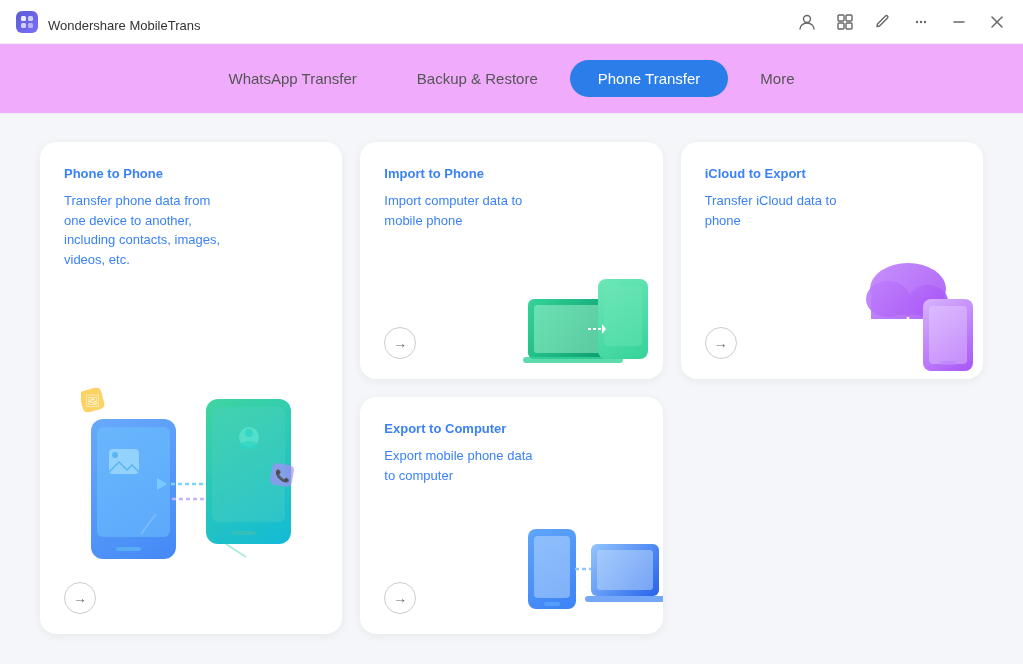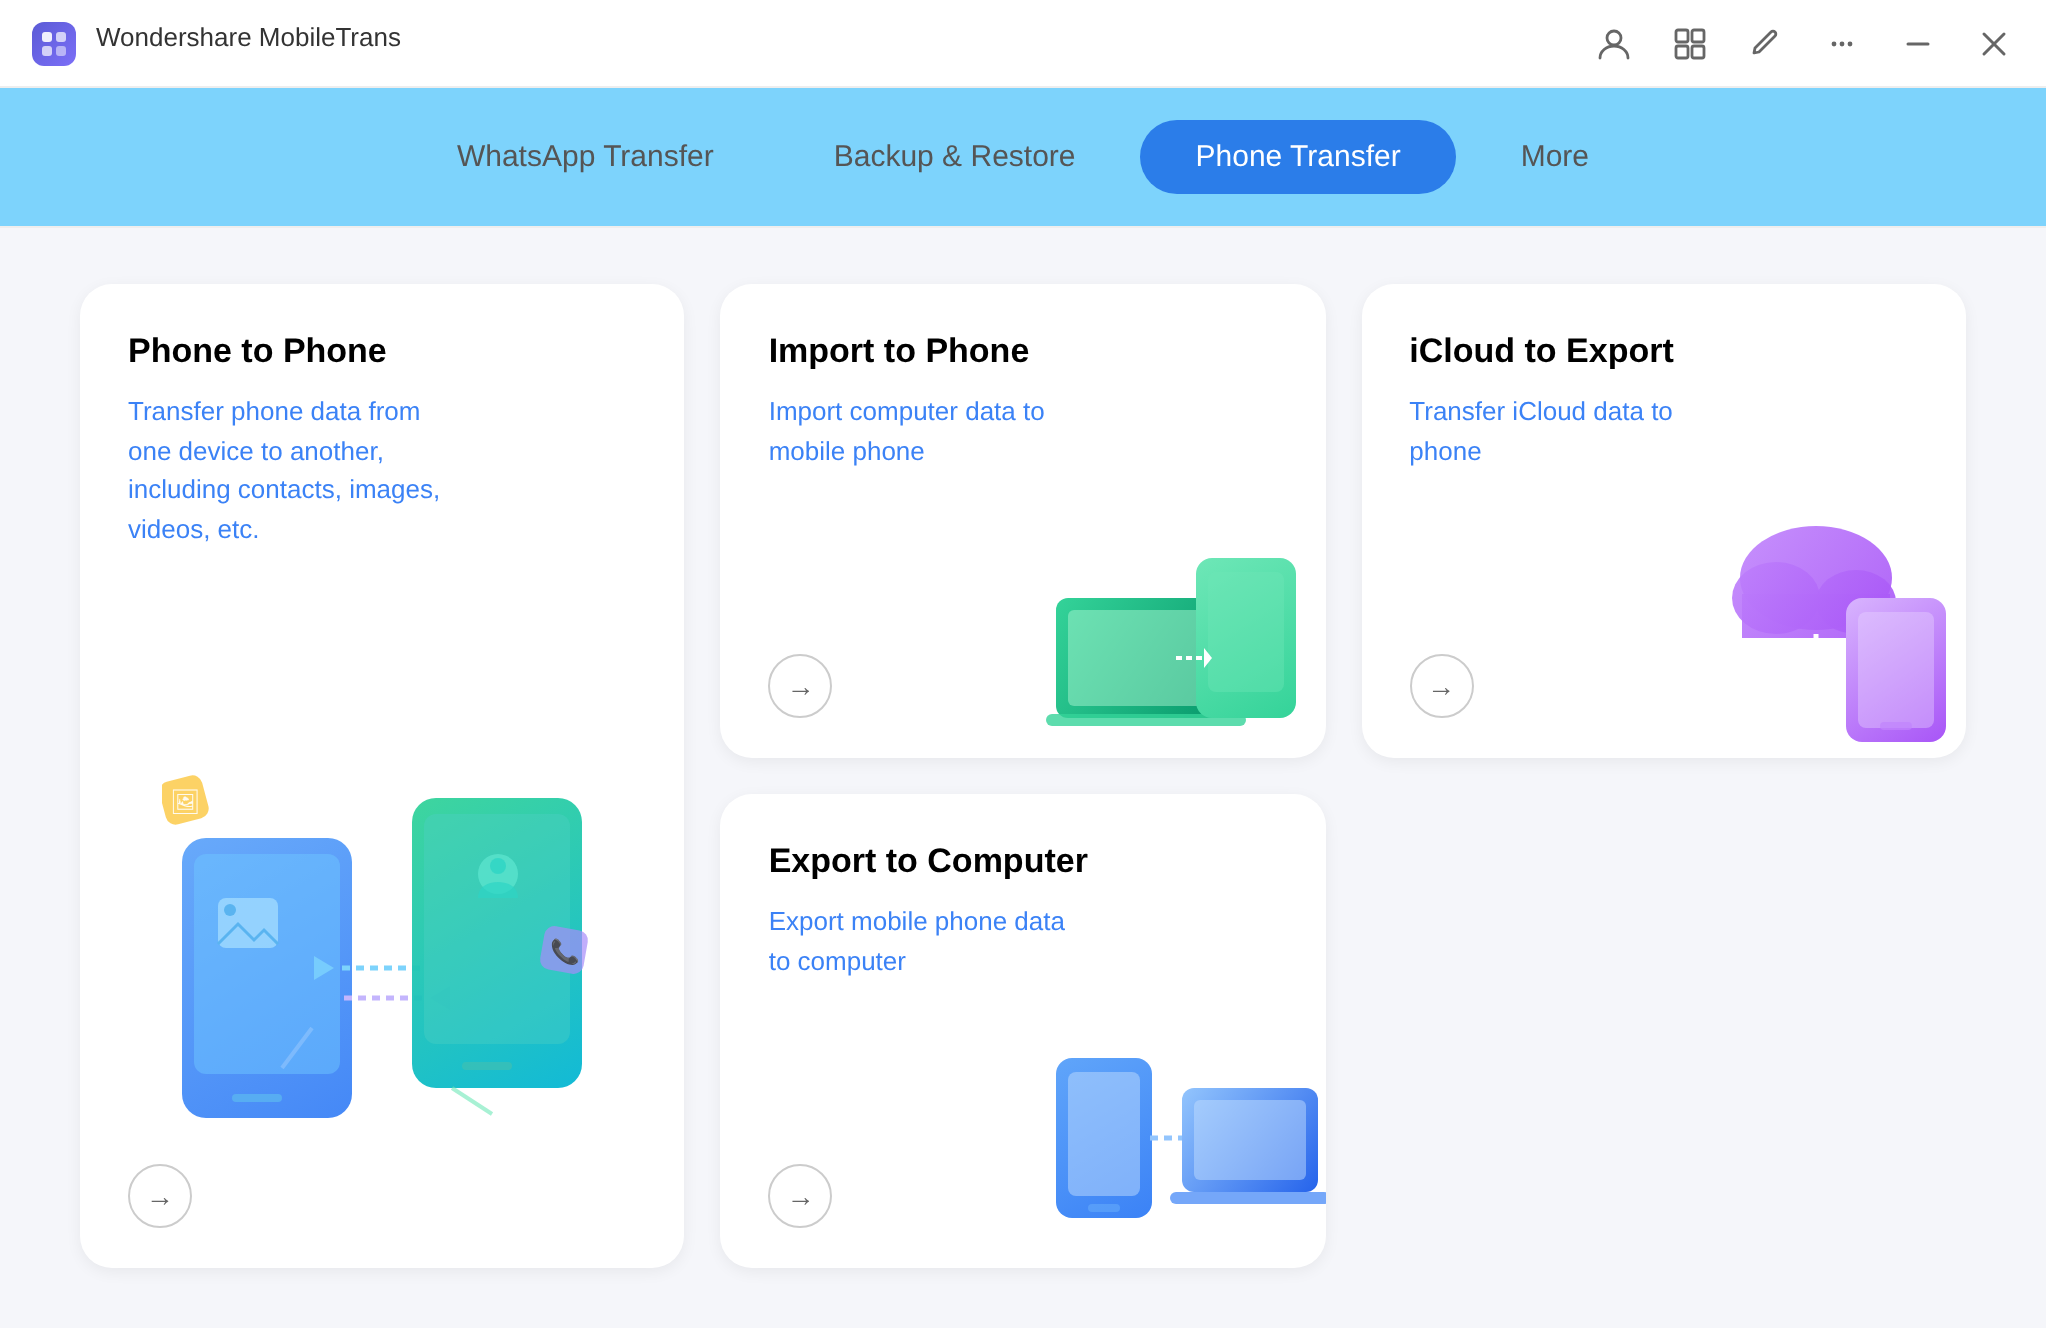--- a/index.html
+++ b/index.html
@@ -17,21 +17,21 @@
       display: flex;
       align-items: center;
       justify-content: space-between;
       background: #fff;
       padding: 0 16px;
       height: 44px;
       border-bottom: 1px solid #eee;
     }
     .title-bar-left {
       display: flex;
-      align-items: flex-start;
+      align-items: flex-end;
       gap: 10px;
     }
     .app-icon {
       width: 22px;
       height: 22px;
       border-radius: 6px;
       background: linear-gradient(135deg, #5b5bd6, #7c6ff7);
       display: flex;
       align-items: center;
       justify-content: center;
@@ -55,21 +55,21 @@
       font-size: 16px;
       display: flex;
       align-items: center;
       justify-content: center;
       width: 20px;
       height: 20px;
     }
 
     
     .nav-bar {
-      background: #7dd3fc;
+      background: #f0abfc;
       padding: 16px 0 0 0;
       display: flex;
       justify-content: center;
       gap: 4px;
       border-bottom: 1px solid #eee;
       padding-bottom: 16px;
     }
     .nav-item {
       padding: 10px 28px;
       border-radius: 30px;
@@ -106,23 +106,23 @@
       cursor: pointer;
       transition: box-shadow 0.2s;
       box-shadow: 0 2px 8px rgba(0,0,0,0.06);
     }
 
     .card-large {
       grid-row: span 2;
     }
 
     .card-title {
-      font-size: 17px;
+      font-size: 13px;
       font-weight: 700;
-      color: #000000;
+      color: #3b82f6;
       margin-bottom: 10px;
     }
     .card-desc {
       font-size: 13px;
       color: #3b82f6;
       line-height: 1.5;
       max-width: 160px;
     }
 
     .card-arrow {

